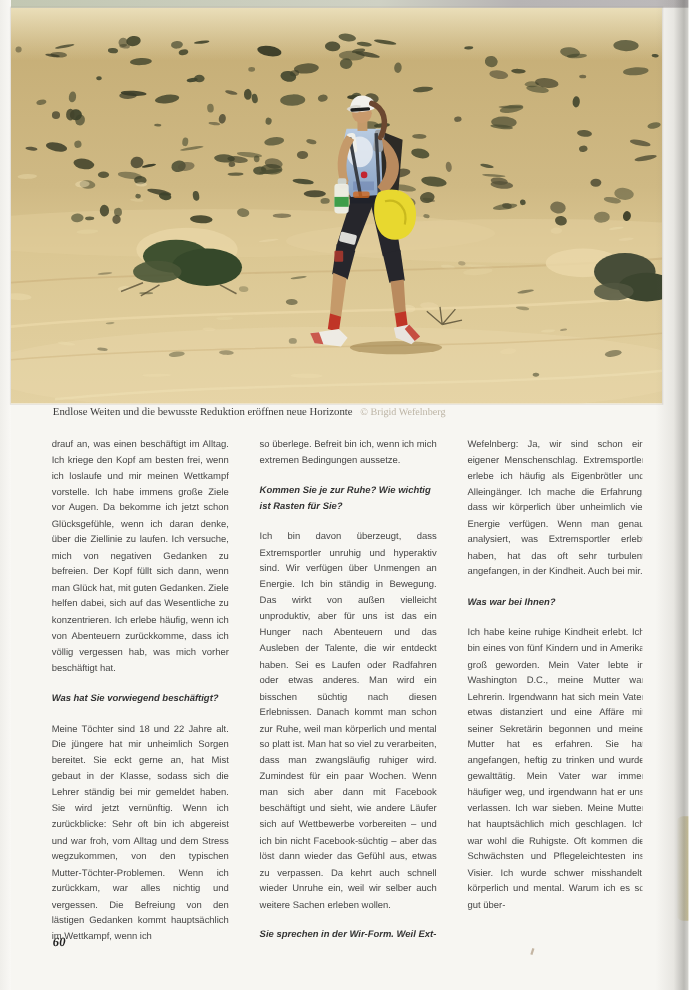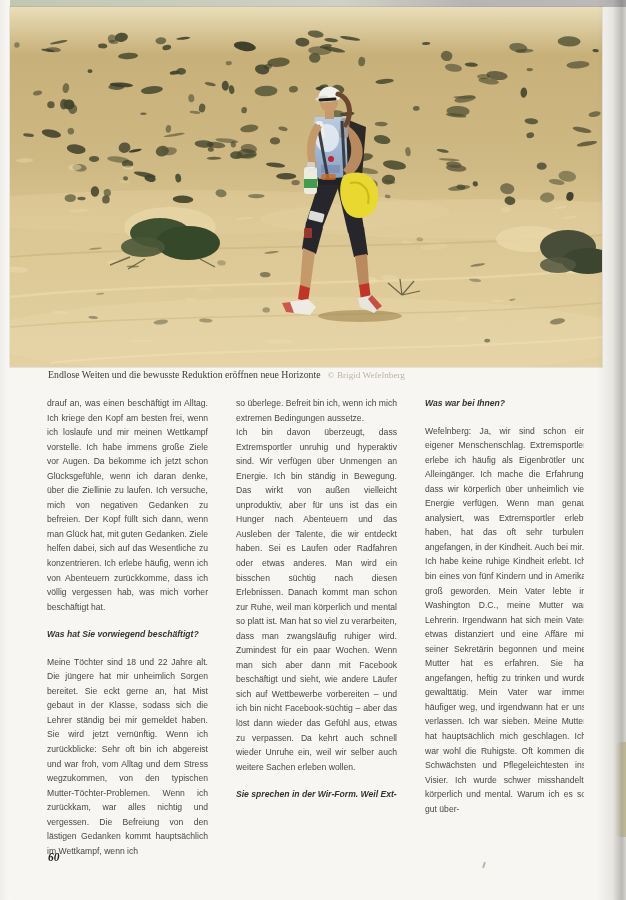--- a/index.html
+++ b/index.html
@@ -354,26 +354,27 @@
   </div>
 
   <div class="columns">
     <div class="column">
         <div class="block p">drauf an, was einen beschäftigt im Alltag. Ich kriege den Kopf am besten frei, wenn ich loslaufe und mir meinen Wettkampf vorstelle. Ich habe immens große Ziele vor Augen. Da bekomme ich jetzt schon Glücksgefühle, wenn ich daran denke, über die Ziellinie zu laufen. Ich versuche, mich von negativen Gedanken zu befreien. Der Kopf füllt sich dann, wenn man Glück hat, mit guten Gedanken. Ziele helfen dabei, sich auf das Wesentliche zu konzentrieren. Ich erlebe häufig, wenn ich von Abenteuern zurückkomme, dass ich völlig vergessen hab, was mich vorher beschäftigt hat.</div>
         <div class="block h">Was hat Sie vorwiegend beschäftigt?</div>
         <div class="block p">Meine Töchter sind 18 und 22 Jahre alt. Die jüngere hat mir unheimlich Sorgen bereitet. Sie eckt gerne an, hat Mist gebaut in der Klasse, sodass sich die Lehrer ständig bei mir gemeldet haben. Sie wird jetzt vernünftig. Wenn ich zurückblicke: Sehr oft bin ich abgereist und war froh, vom Alltag und dem Stress wegzukommen, von den typischen Mutter-Töchter-Problemen. Wenn ich zurückkam, war alles nichtig und vergessen. Die Befreiung von den lästigen Gedanken kommt hauptsächlich im Wettkampf, wenn ich</div>
       </div>
     <div class="column">
         <div class="block p">so überlege. Befreit bin ich, wenn ich mich extremen Bedingungen aussetze.</div>
+        <div class="block h">Kommen Sie je zur Ruhe? Wie wichtig ist Rasten für Sie?</div>
         <div class="block p">Ich bin davon überzeugt, dass Extremsportler unruhig und hyperaktiv sind. Wir verfügen über Unmengen an Energie. Ich bin ständig in Bewegung. Das wirkt von außen vielleicht unproduktiv, aber für uns ist das ein Hunger nach Abenteuern und das Ausleben der Talente, die wir entdeckt haben. Sei es Laufen oder Radfahren oder etwas anderes. Man wird ein bisschen süchtig nach diesen Erlebnissen. Danach kommt man schon zur Ruhe, weil man körperlich und mental so platt ist. Man hat so viel zu verarbeiten, dass man zwangsläufig ruhiger wird. Zumindest für ein paar Wochen. Wenn man sich aber dann mit Facebook beschäftigt und sieht, wie andere Läufer sich auf Wettbewerbe vorbereiten – und ich bin nicht Facebook-süchtig – aber das löst dann wieder das Gefühl aus, etwas zu verpassen. Da kehrt auch schnell wieder Unruhe ein, weil wir selber auch weitere Sachen erleben wollen.</div>
         <div class="block h">Sie sprechen in der Wir-Form. Weil Ext-</div>
       </div>
     <div class="column">
+        <div class="block p">Wefelnberg: Ja, wir sind schon ein eigener Menschenschlag. Extremsportler erlebe ich häufig als Eigenbrötler und Alleingänger. Ich mache die Erfahrung, dass wir körperlich über unheimlich viel Energie verfügen. Wenn man genau analysiert, was Extremsportler erlebt haben, hat das oft sehr turbulent angefangen, in der Kindheit. Auch bei mir.</div>
         <div class="block h">Was war bei Ihnen?</div>
-        <div class="block p">Wefelnberg: Ja, wir sind schon ein eigener Menschenschlag. Extremsportler erlebe ich häufig als Eigenbrötler und Alleingänger. Ich mache die Erfahrung, dass wir körperlich über unheimlich viel Energie verfügen. Wenn man genau analysiert, was Extremsportler erlebt haben, hat das oft sehr turbulent angefangen, in der Kindheit. Auch bei mir.</div>
         <div class="block p">Ich habe keine ruhige Kindheit erlebt. Ich bin eines von fünf Kindern und in Amerika groß geworden. Mein Vater lebte in Washington D.C., meine Mutter war Lehrerin. Irgendwann hat sich mein Vater etwas distanziert und eine Affäre mit seiner Sekretärin begonnen und meine Mutter hat es erfahren. Sie hat angefangen, heftig zu trinken und wurde gewalttätig. Mein Vater war immer häufiger weg, und irgendwann hat er uns verlassen. Ich war sieben. Meine Mutter hat hauptsächlich mich geschlagen. Ich war wohl die Ruhigste. Oft kommen die Schwächsten und Pflegeleichtesten ins Visier. Ich wurde schwer misshandelt, körperlich und mental. Warum ich es so gut über-</div>
       </div>
   </div>
 
   <div class="page-number">60</div>
   <div class="smudge"></div>
 
   <div class="nextpage-sliver"></div>
   <div class="right-edge"></div>
 </div>

